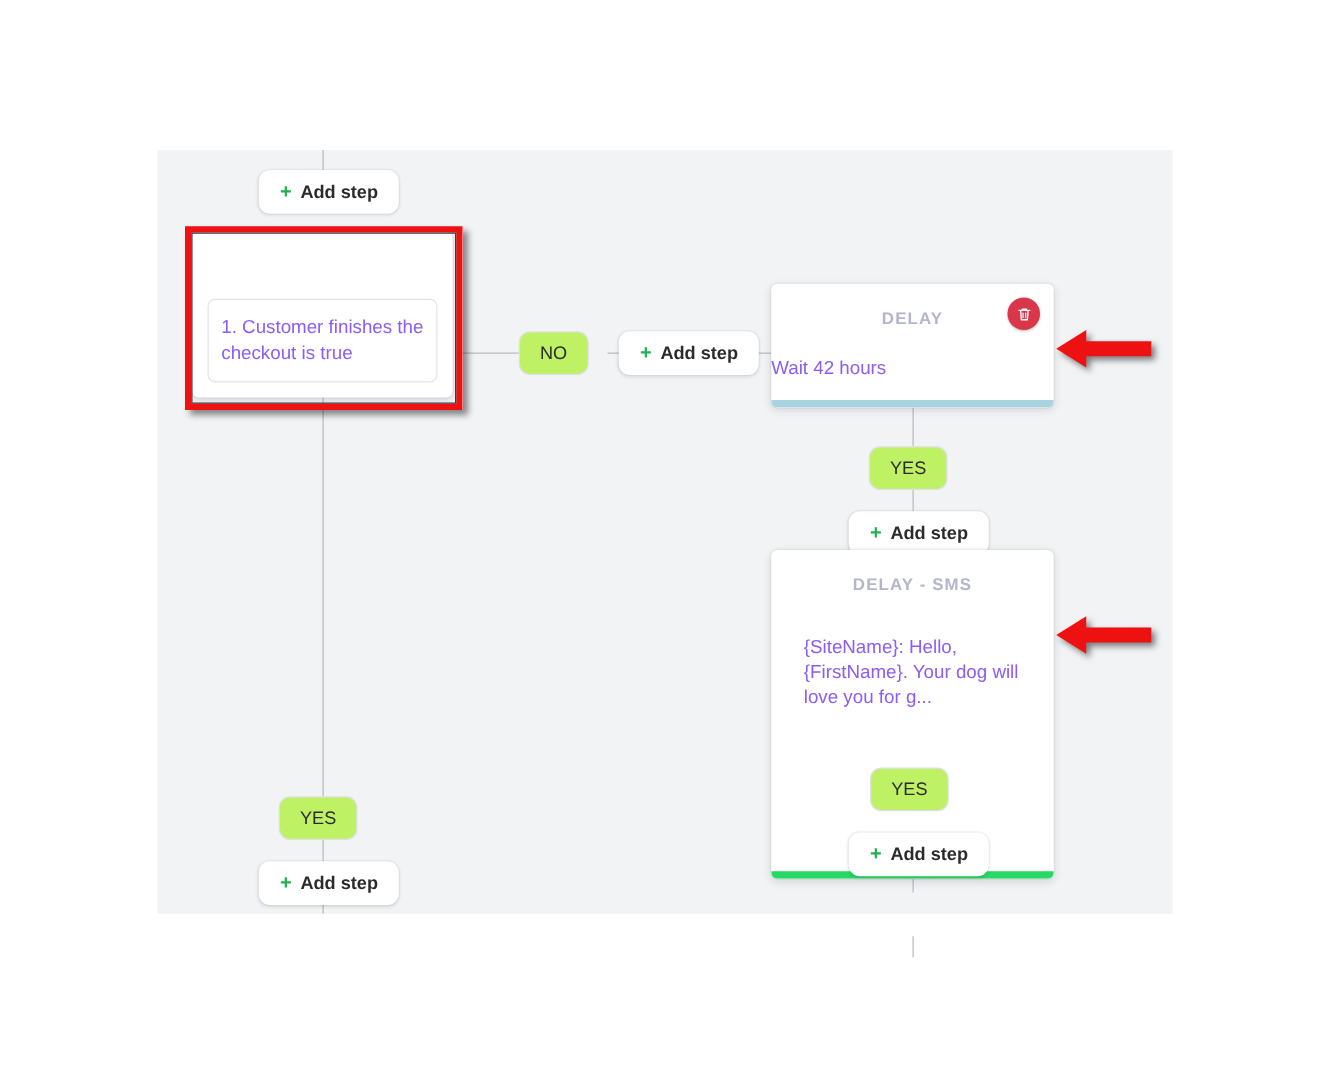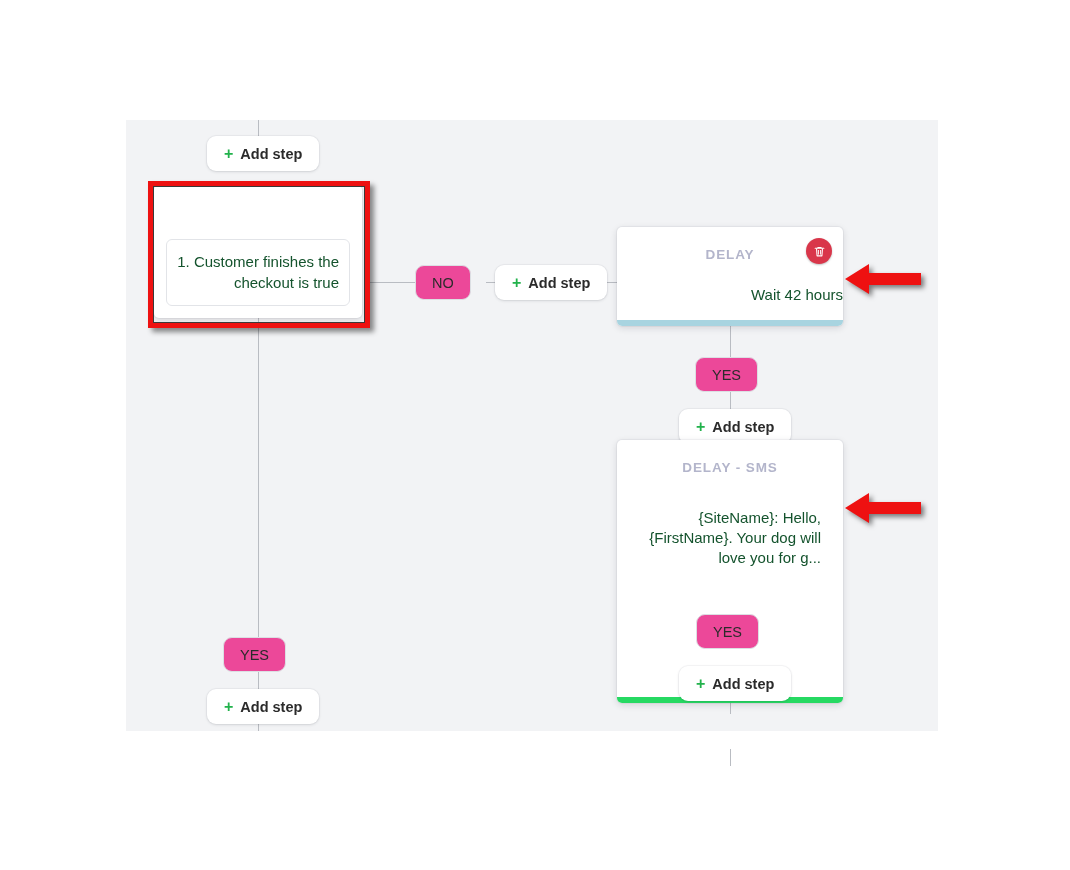--- a/index.html
+++ b/index.html
@@ -59,21 +59,21 @@
     font-size: 14.5px;
   }
   .pill-add .plus {
     color: #22b24c;
     font-weight: 700;
     font-size: 16px;
     margin-right: 7px;
     line-height: 1;
   }
   .pill-branch {
-    background: #ec4899;
+    background: #bef264;
     border: 1px solid #dcdfe3;
     height: 35px;
     padding: 0 16px;
     font-weight: 400;
     color: #2b2b2b;
   }
 
   
   .card {
     position: absolute;
@@ -85,22 +85,22 @@
   }
   .card-title {
     text-align: center;
     color: #b3b5cb;
     font-weight: 700;
     font-size: 13.5px;
     letter-spacing: 0.9px;
     padding-top: 20px;
   }
   .card-body {
-    text-align: right;
-    color: #14532d;
+    text-align: left;
+    color: #8b5cf6;
     font-size: 15px;
     line-height: 1.33;
   }
   .accent {
     position: absolute;
     left: 0;
     right: 0;
     bottom: 0;
     height: 6px;
   }

